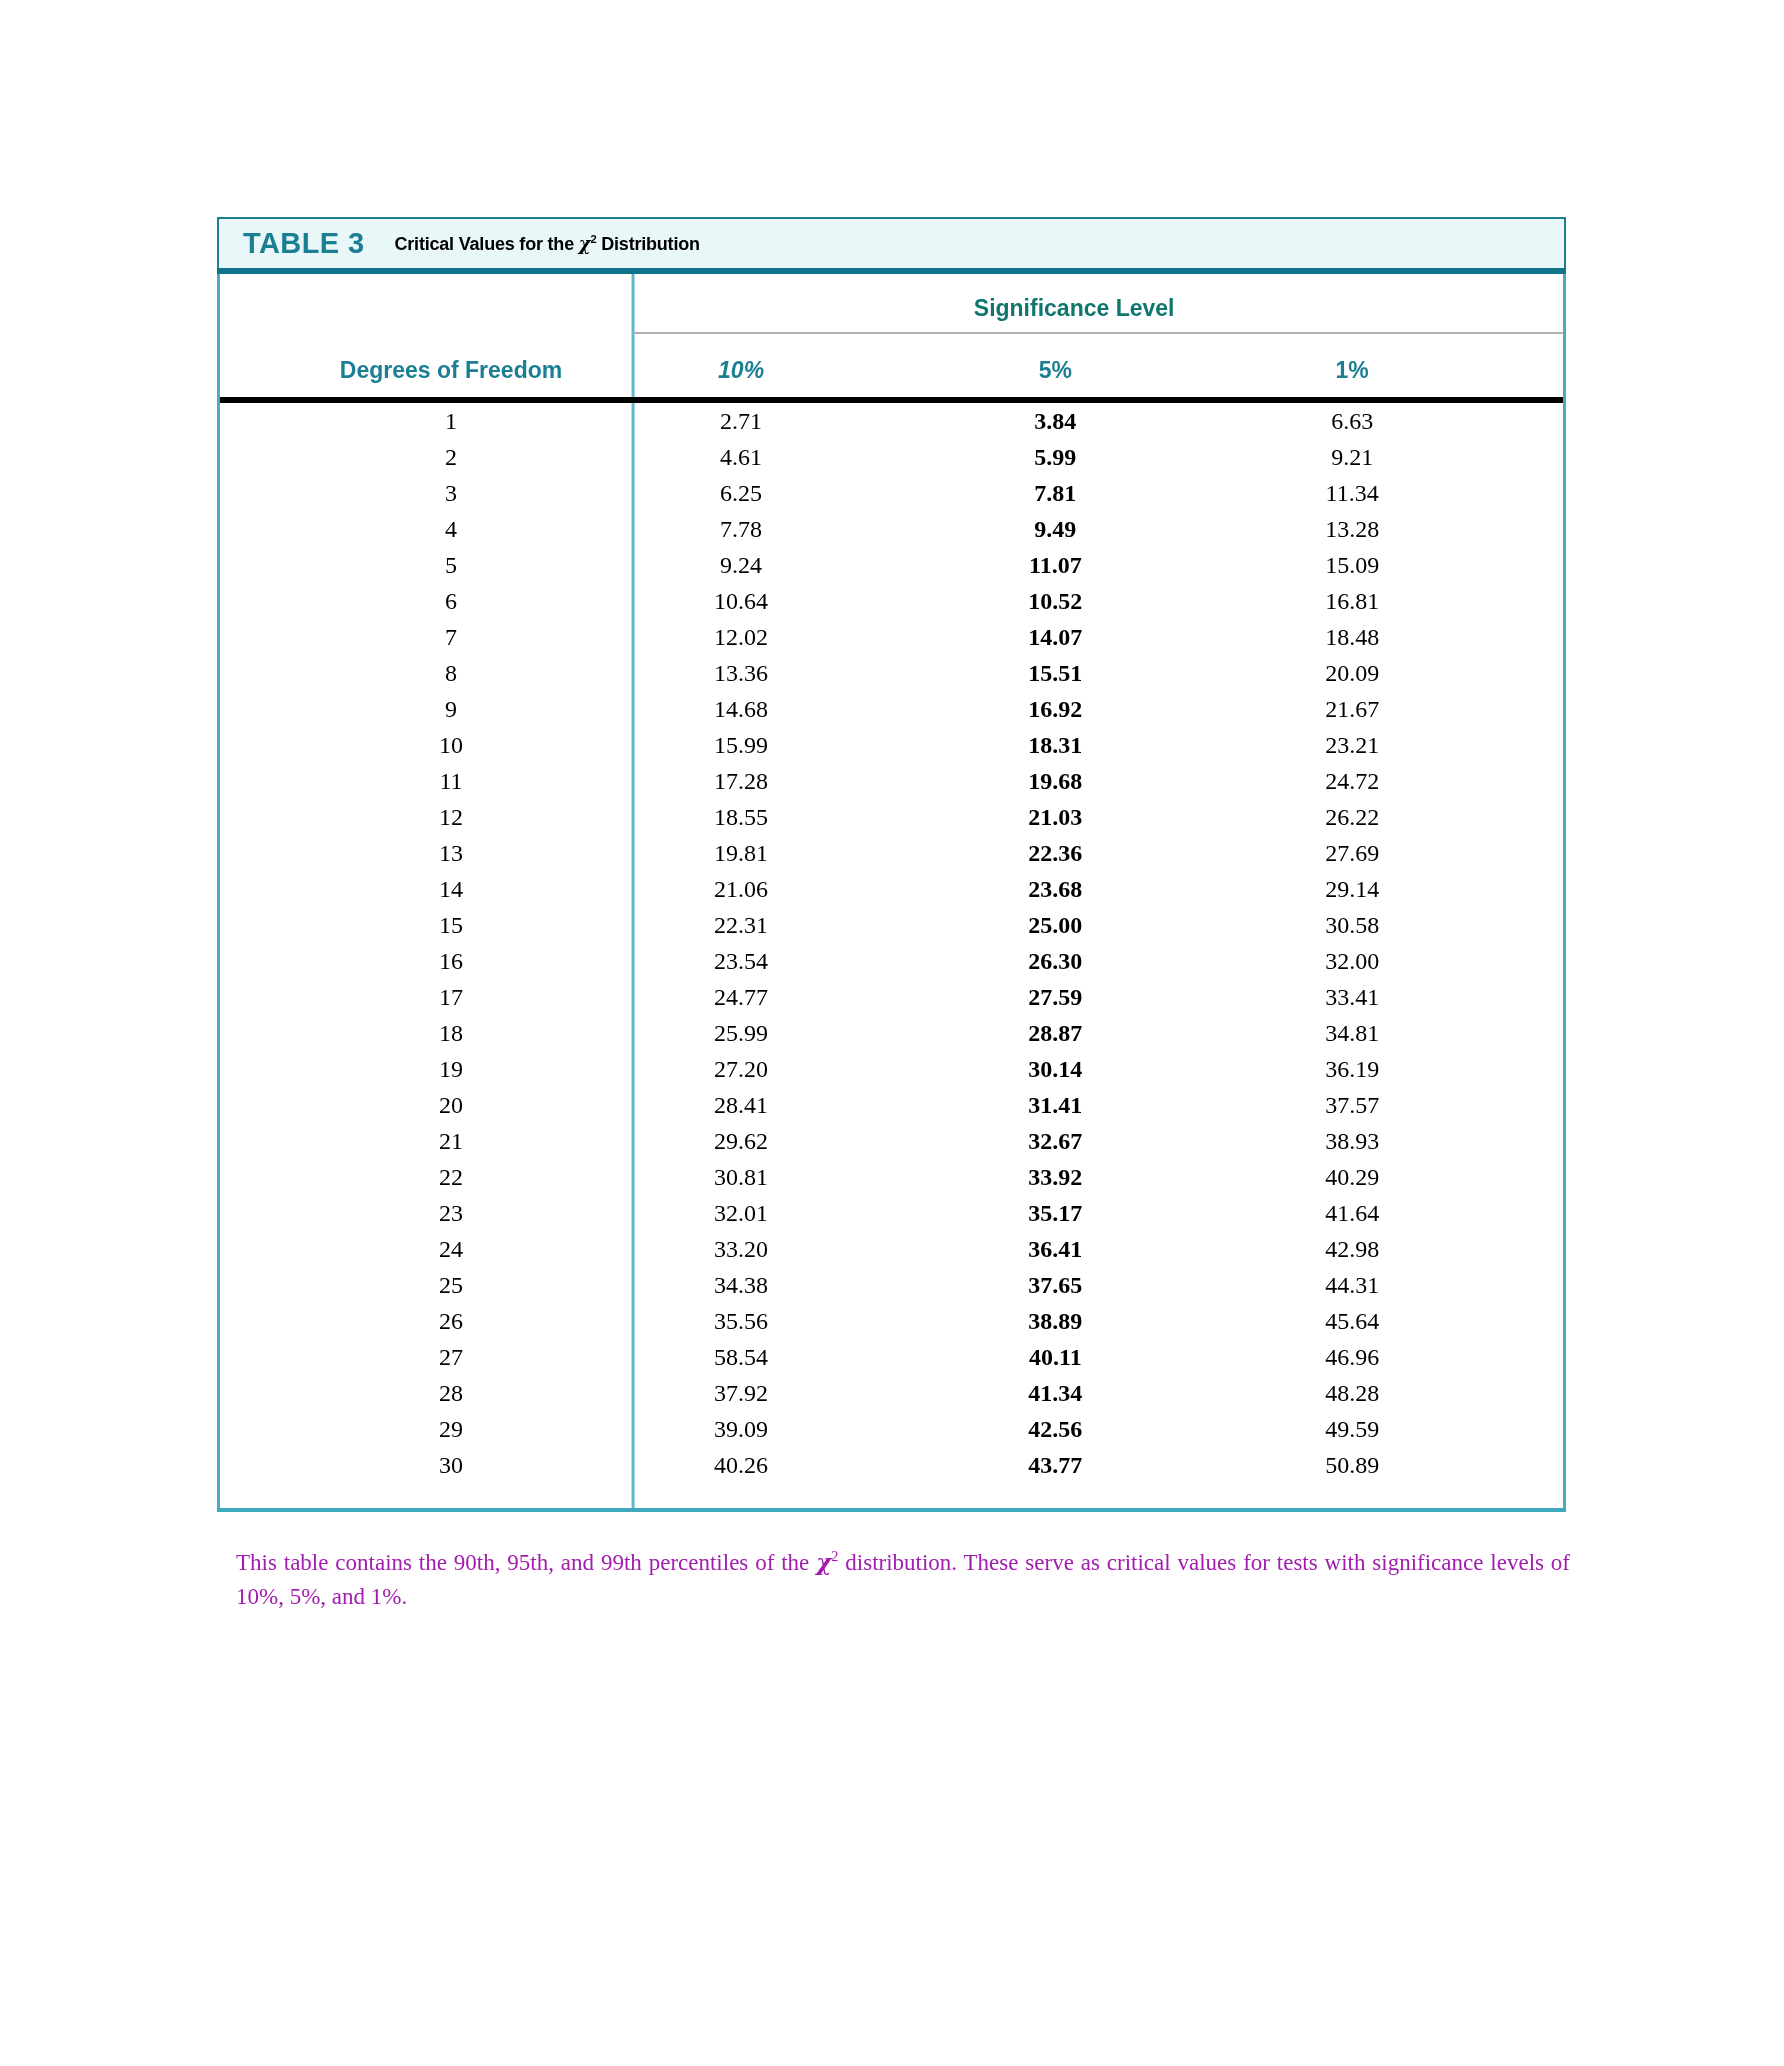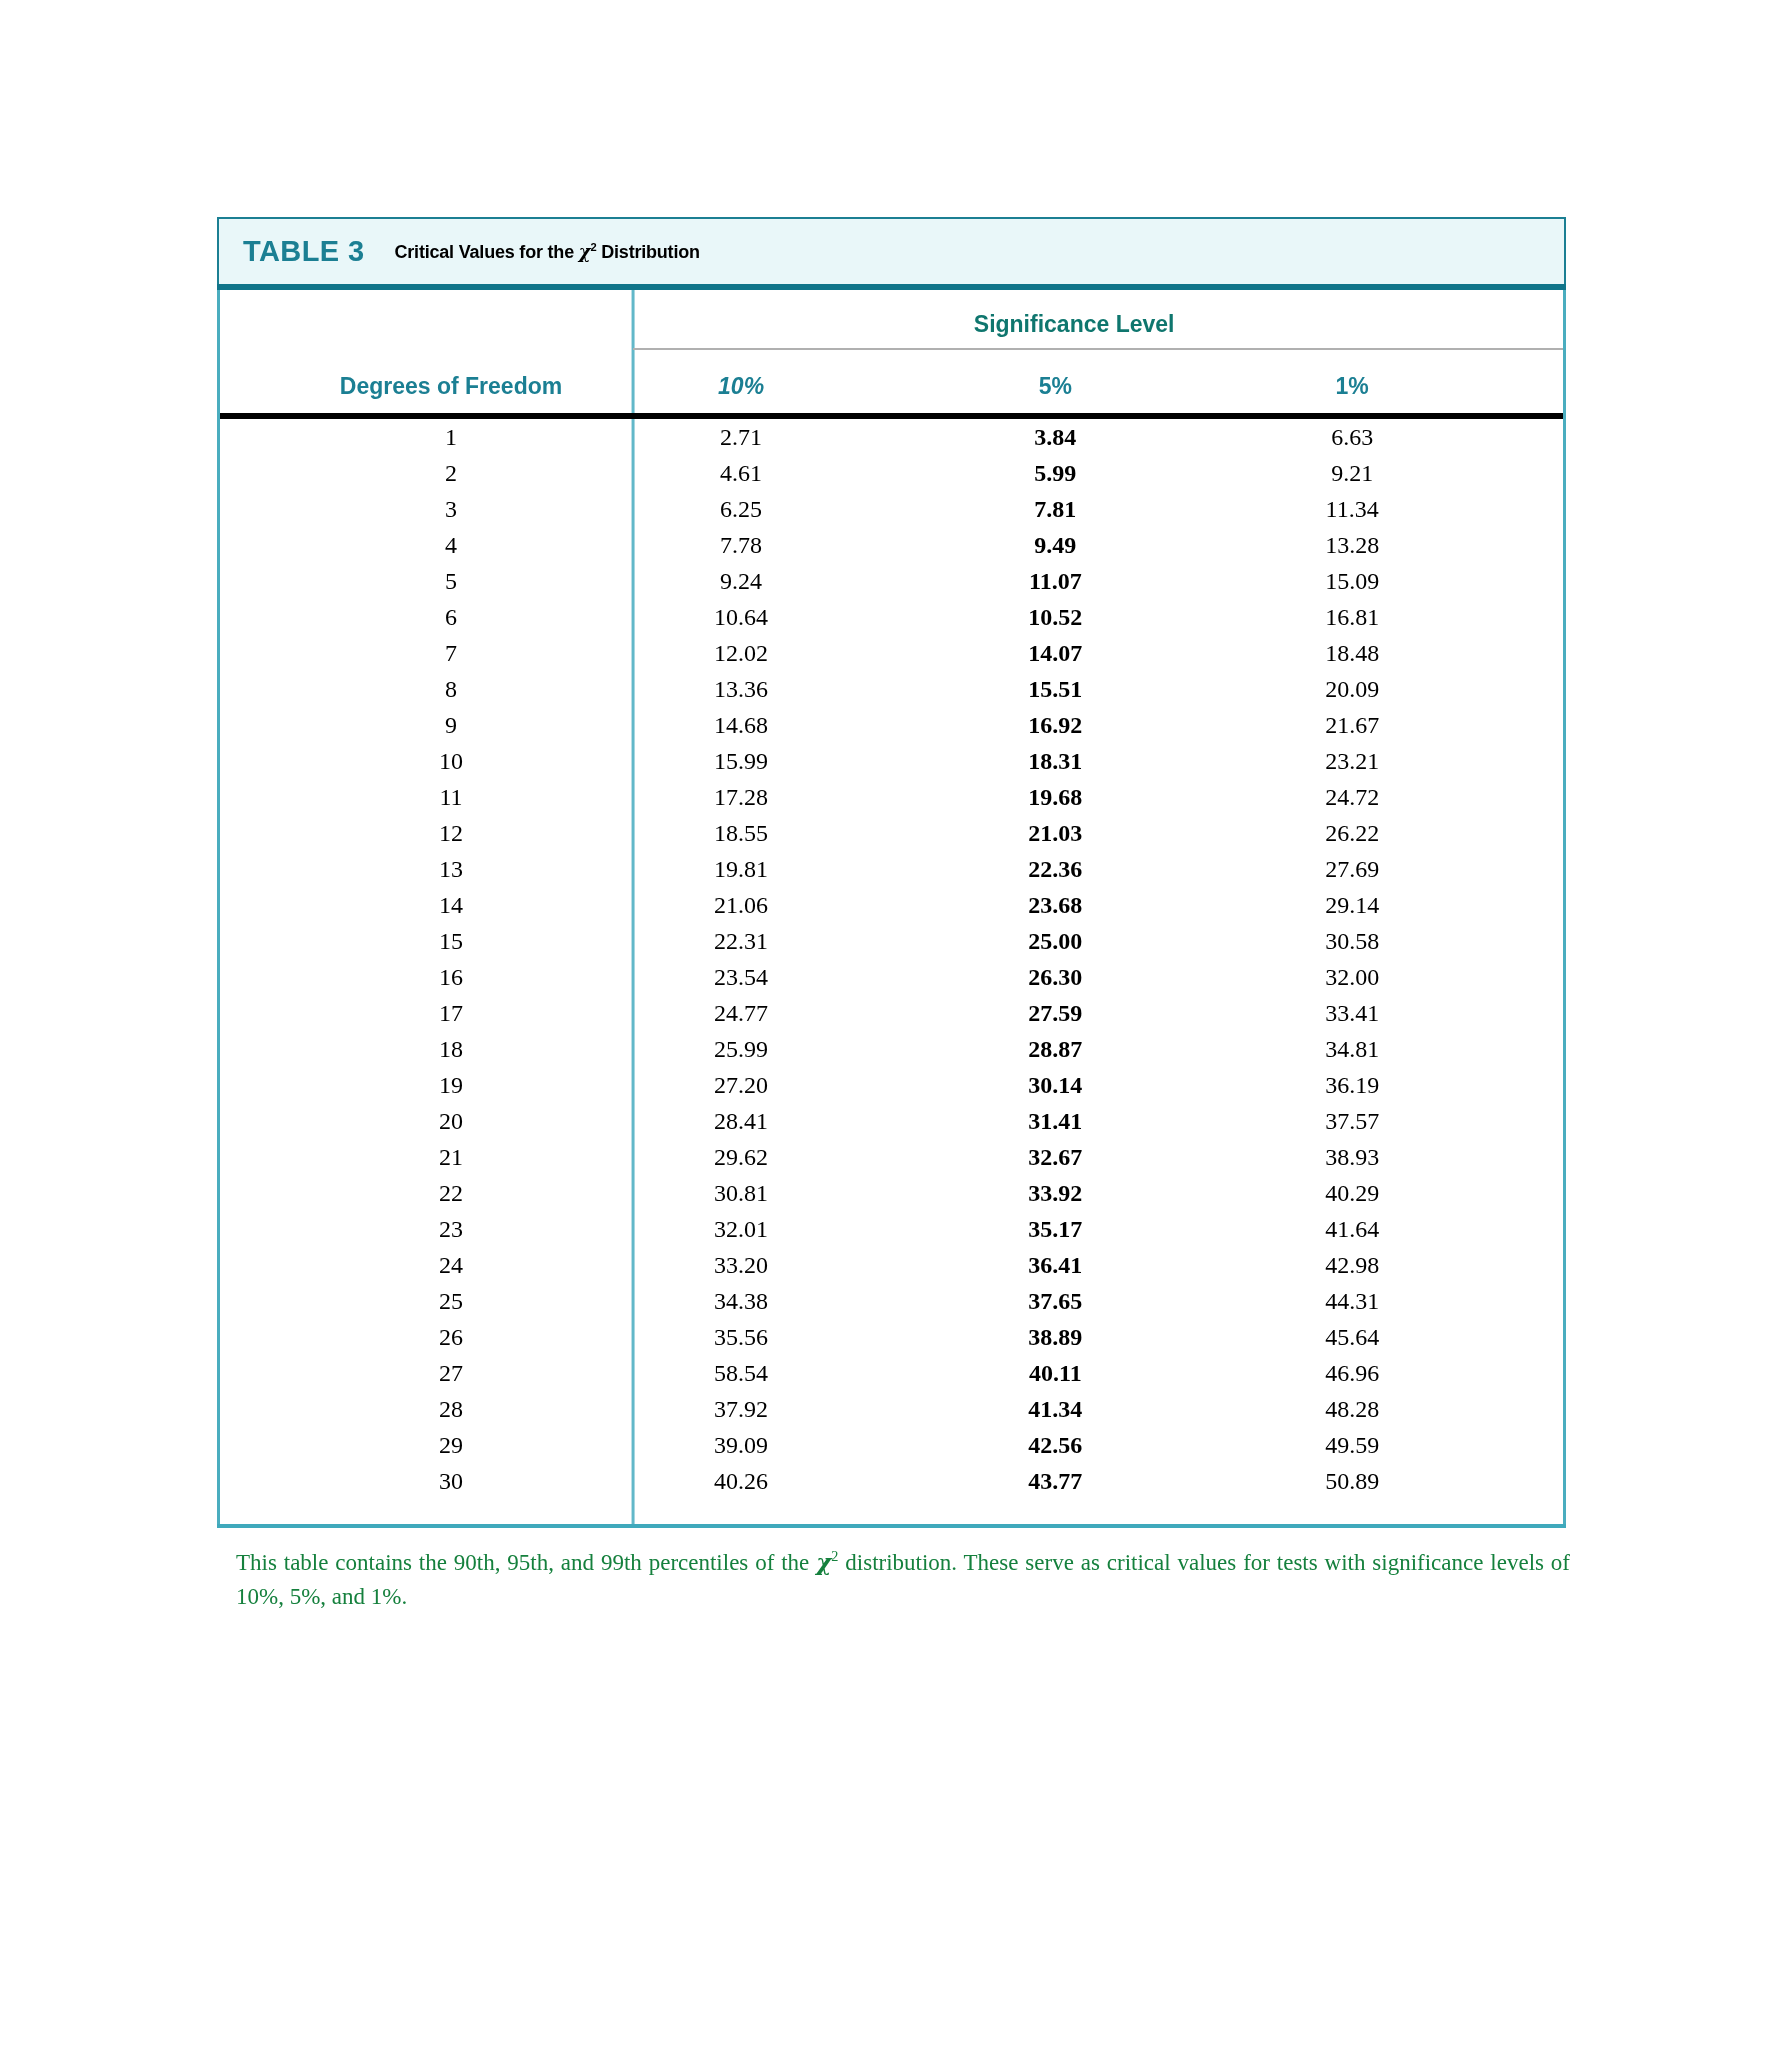--- a/index.html
+++ b/index.html
@@ -8,21 +8,21 @@
     background: #ffffff;
     position: relative;
     font-family: "Liberation Sans", sans-serif;
   }
 
   
   .figure { position: absolute; left: 217px; top: 217px; width: 1349px; }
 
   .title-band {
     box-sizing: border-box;
-    height: 67px;
+    height: 51px;
     background: #e9f7f9;
     border: 2.9px solid #1b7f93;
     border-bottom: none;
     display: flex; align-items: center;
     padding-left: 24px;
   }
   .table-label {
     color: #1b7f93; font-weight: bold; font-size: 29px; letter-spacing: 0.4px;
     white-space: nowrap;
   }
@@ -72,21 +72,21 @@
     line-height: 36px; white-space: nowrap;
   }
   .c0 { left: 17.2%; } .c1 { left: 38.8%; } .c2 { left: 62.2%; font-weight: bold; } .c3 { left: 84.3%; }
 
   .bottom-rule { height: 4.1px; background: #3fa9bc; }
 
   
   .footnote {
     position: absolute; left: 236px; top: 1545px; width: 1334px;
     font-family: "Liberation Serif", serif; font-size: 23px; line-height: 1.47;
-    color: #15803d; text-align: justify;
+    color: #a21caf; text-align: justify;
   }
 </style>
 </head>
 <body>
 
 <div class="figure">
 
   <div class="title-band">
     <span class="table-label">TABLE 3</span>
     <span class="table-title"><span>Critical Values for the </span><span class="chi">χ</span><span class="chi-sup">2</span><span> Distribution</span></span>

